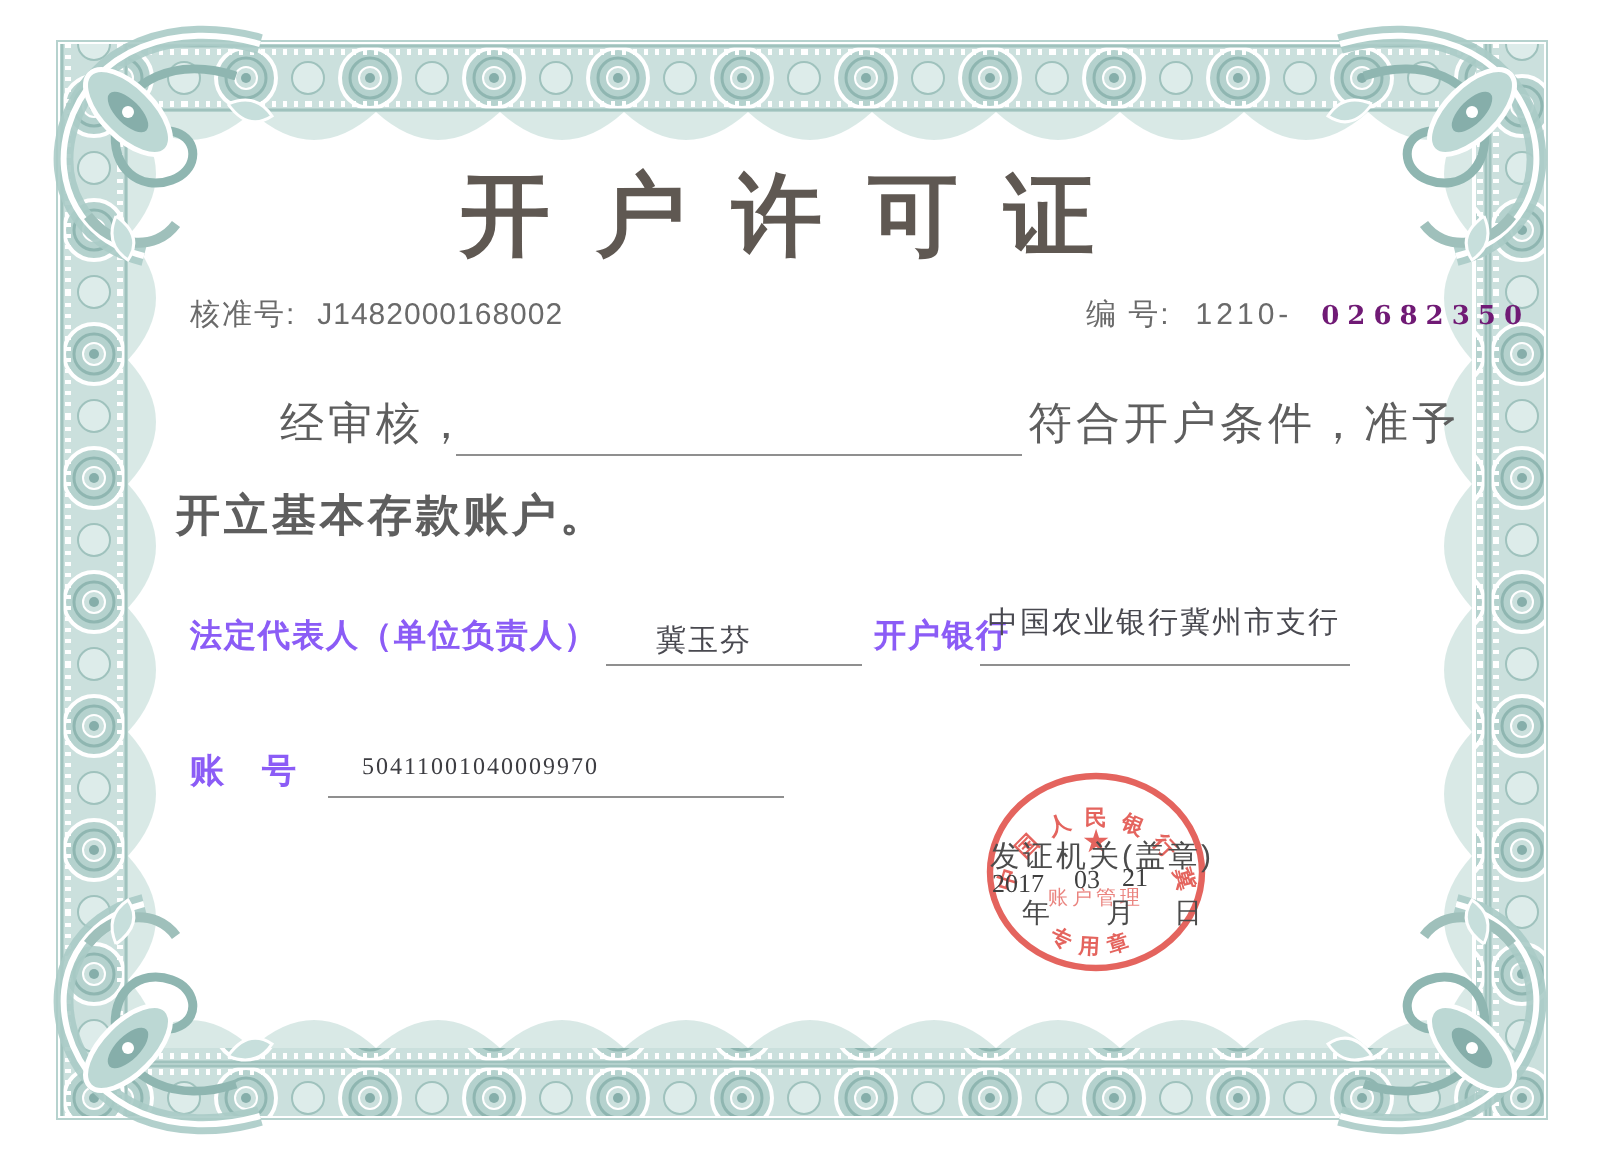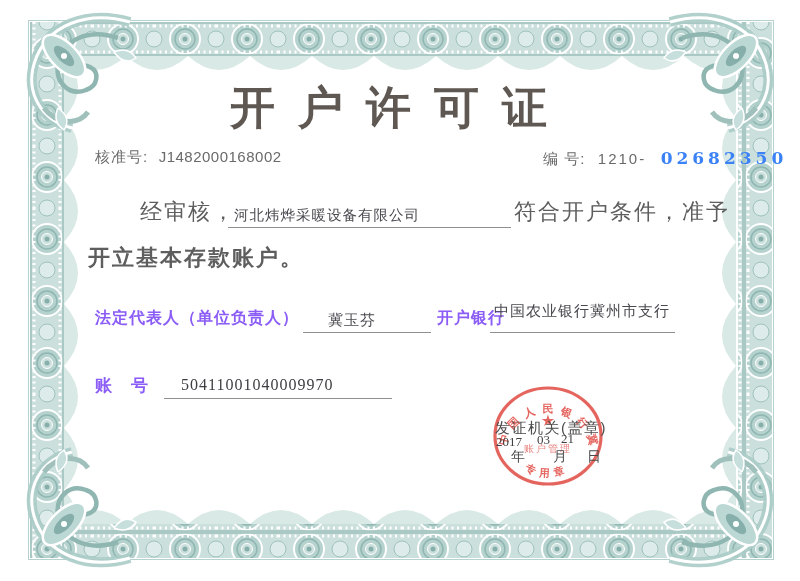--- a/index.html
+++ b/index.html
@@ -12,26 +12,26 @@
   .title{
     left:0;right:0;top:78px;text-align:center;
     font-family:"DejaVu Serif",serif;font-weight:bold;
     font-size:45px;letter-spacing:23px;
     color:#5f5852;
   }
   .small-label{font-size:15px;color:#6a6a6a;letter-spacing:1px;}
   .serial-prefix{font-size:15px;color:#6a6a6a;letter-spacing:2px;margin-left:8px;}
   .serial-red{
     font-family:"DejaVu Serif",serif;font-weight:bold;
-    font-size:17px;color:#3b82f6;letter-spacing:4px;margin-left:10px;
+    font-size:13px;color:#701a75;letter-spacing:4px;margin-left:10px;
   }
   .big{font-size:22px;color:#5e5e5e;font-weight:500;letter-spacing:2px;}
   .fill-serif{font-family:"Liberation Serif",serif;font-size:15px;color:#494950;letter-spacing:1px;}
   .mid-label{font-size:16px;color:#8b5cf6;font-weight:bold;letter-spacing:1px;}
-  .acct-num{font-family:"Liberation Serif",serif;font-size:16px;color:#3d3d42;letter-spacing:1px;}
+  .acct-num{font-family:"Liberation Serif",serif;font-size:12px;color:#3d3d42;letter-spacing:1px;}
   .issuer{font-size:15px;color:#4c4c4c;font-weight:500;letter-spacing:1.5px;}
   .date-num{font-family:"Liberation Serif",serif;font-size:13px;color:#3f3f3f;}
   .date-unit{font-size:14px;color:#4a4a4a;}
   .u{position:absolute;height:1px;background:#8f8f8f;}
   .content{position:absolute;inset:0;z-index:3;}
   .seal-layer{position:absolute;inset:0;z-index:2;mix-blend-mode:multiply;}
   .border-layer{position:absolute;inset:0;z-index:1;}
 </style>
 </head>
 <body>
@@ -134,21 +134,20 @@
       <span class="small-label">核准号:</span>
       <span class="small-label" style="margin-left:6px;letter-spacing:0.5px;">J1482000168002</span>
     </div>
     <div class="abs" style="left:543px;top:148px;">
       <span class="small-label">编 号:</span>
       <span class="serial-prefix">1210-</span>
       <span class="serial-red">02682350</span>
     </div>
 
     <div class="abs big" style="left:140px;top:197px;">经审核，</div>
-    <div class="abs fill-serif" style="left:234px;top:206px;font-size:14.5px;">河北炜烨采暖设备有限公司</div>
     <div class="u" style="left:228px;top:227px;width:283px;"></div>
     <div class="abs big" style="left:514px;top:197px;">符合开户条件，准予</div>
     <div class="abs big" style="left:88px;top:243px;font-weight:bold;">开立基本存款账户。</div>
 
     <div class="abs mid-label" style="left:95px;top:308px;">法定代表人（单位负责人）</div>
     <div class="abs fill-serif" style="left:328px;top:311px;text-align:center;">冀玉芬</div>
     <div class="u" style="left:303px;top:332px;width:128px;"></div>
     <div class="abs mid-label" style="left:437px;top:308px;">开户银行</div>
     <div class="abs fill-serif" style="left:494px;top:302px;">中国农业银行冀州市支行</div>
     <div class="u" style="left:490px;top:332px;width:185px;"></div>

